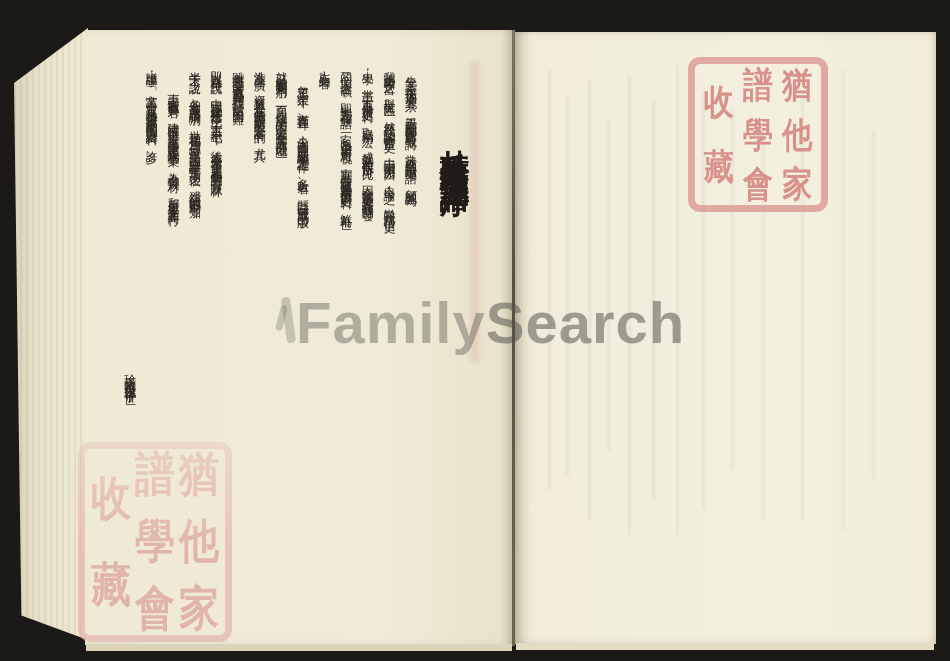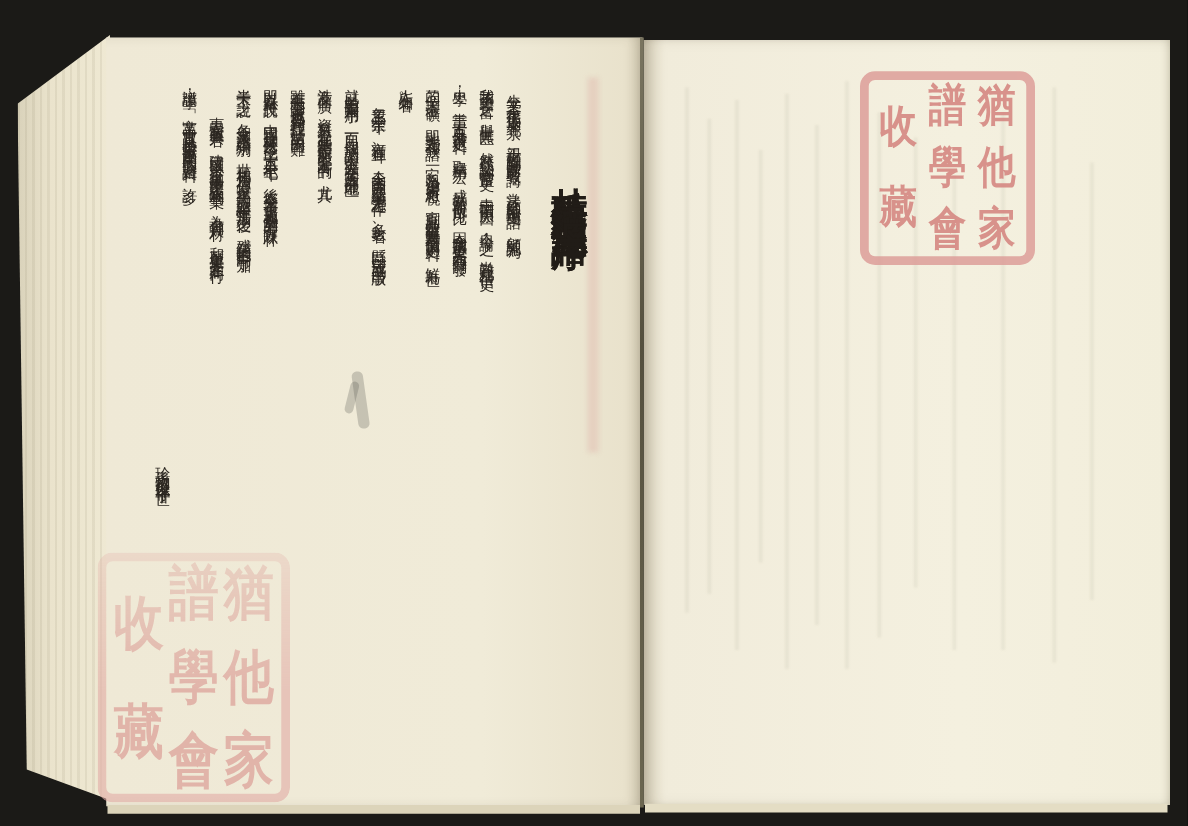--- a/index.html
+++ b/index.html
@@ -135,13 +135,14 @@
         <span class="seal-char">會</span>
       </div>
       <div class="seal-col short">
         <span class="seal-char">收</span>
         <span class="seal-char">藏</span>
       </div>
     </div>
 
   <div class="wm-leaf"></div>
   <div class="wm-leaf wm-leaf2"></div>
+  <div class="watermark"><span>Family</span><span class="search">Search</span></div>
 </div>
 
 </body></html>

